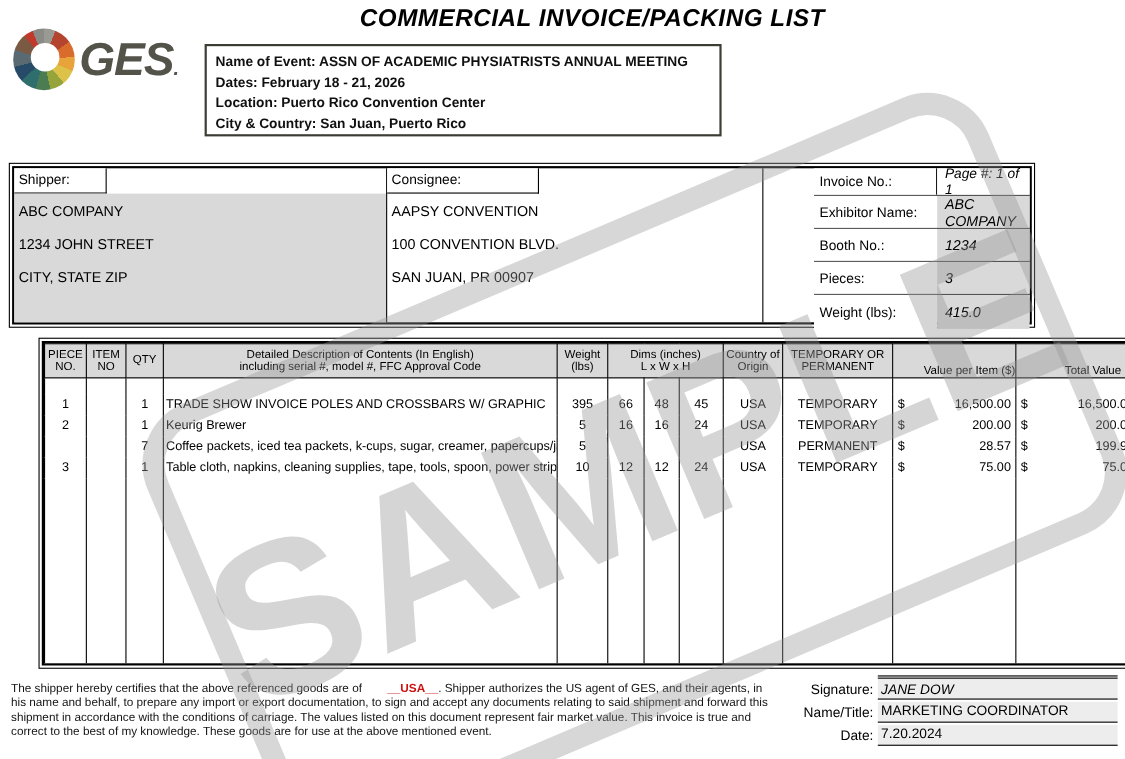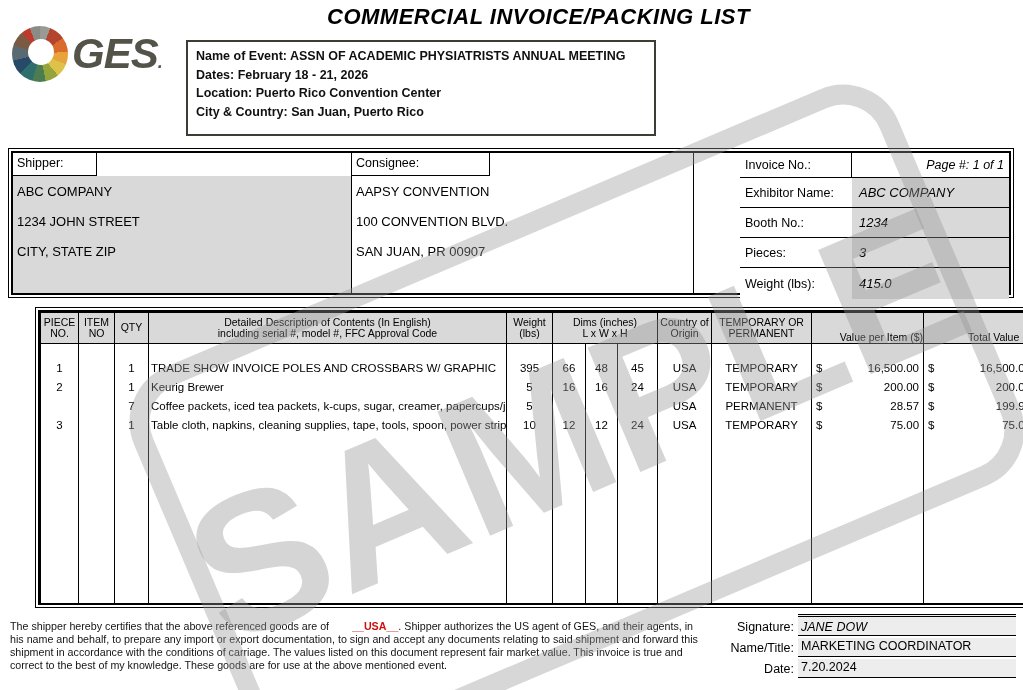--- a/index.html
+++ b/index.html
@@ -26,27 +26,27 @@
     content:""; position:absolute; left:16px; top:13px; width:26px; height:26px;
     background:#fff; border-radius:50%;
   }
   .logo-text {
     font-size:42px; font-weight:bold; font-style:italic; color:#53534a;
     letter-spacing:-1px; margin-left:4px; line-height:1;
   }
   .logo-mark { font-size:18px; color:#53534a; font-weight:bold; }
   
   .event-box {
-    position:absolute; left:186px; top:40px; width:470px; height:96px;
+    position:absolute; left:186px; top:40px; width:470px; height:84px;
     border:2px solid #3d3d35; box-sizing:border-box; padding:5px 8px;
   }
   .event-box div { font-size:12.5px; font-weight:bold; line-height:18.5px; color:#101010; white-space:nowrap; }
   
   .parties-outline {
-    position:absolute; left:8px; top:148px; width:1006px; height:150px;
+    position:absolute; left:8px; top:148px; width:933px; height:150px;
     border:1px solid #000; box-sizing:border-box; padding:2px; background:#fff;
   }
   .parties-box { position:relative; width:100%; height:100%; border:2px solid #000; box-sizing:border-box; }
   .p-col { position:absolute; top:0; bottom:0; box-sizing:border-box; }
   .col-shipper { left:0; width:338px; }
   .col-consignee { left:338px; width:342px; border-left:1px solid #000; }
   .col-right { left:680px; right:0; border-left:1px solid #000; }
   .label-box {
     box-sizing:border-box; height:23px; border-right:1px solid #000; border-bottom:1px solid #000;
     background:#fff; font-size:12.5px; padding:3px 0 0 4px;

